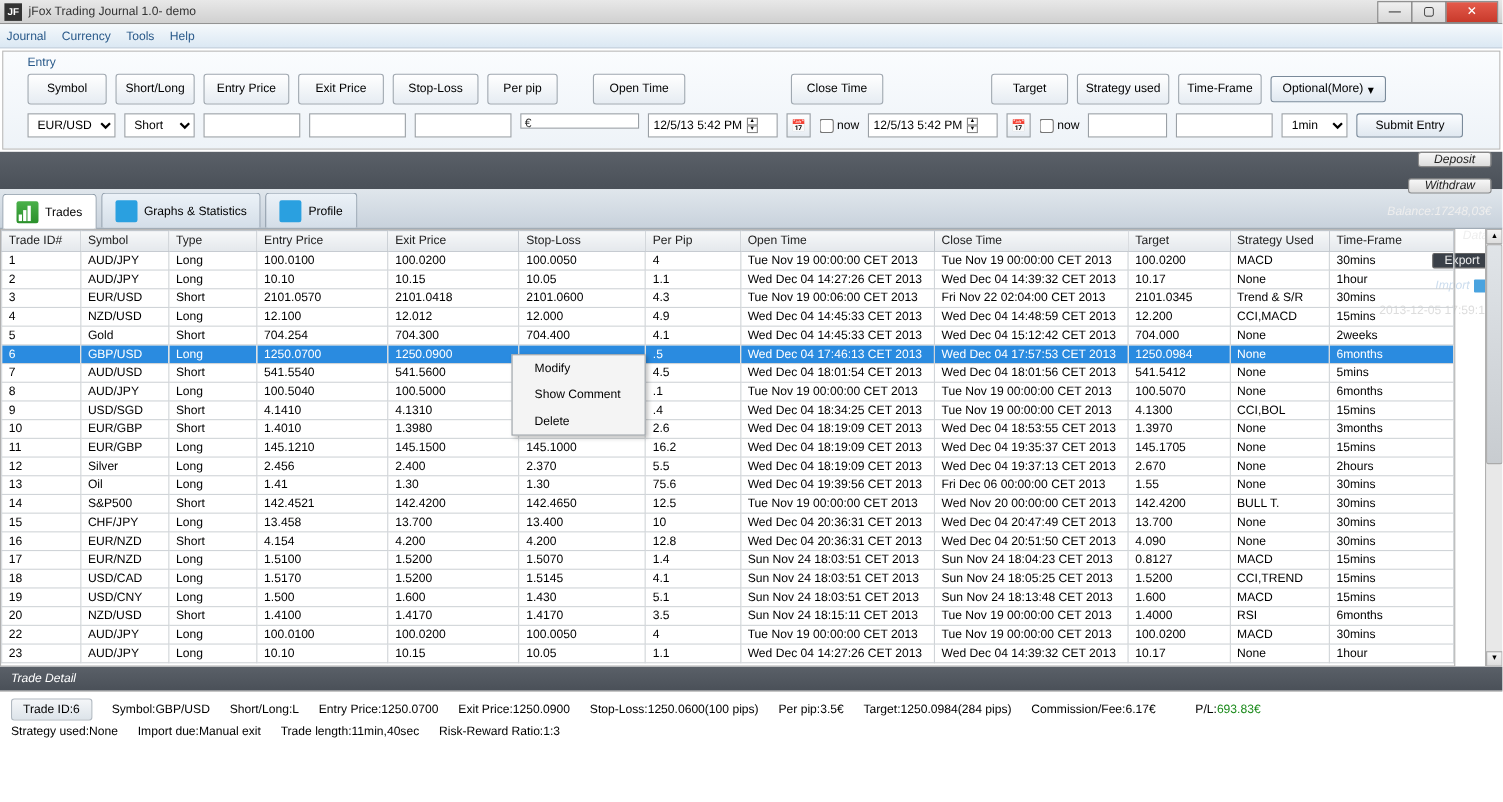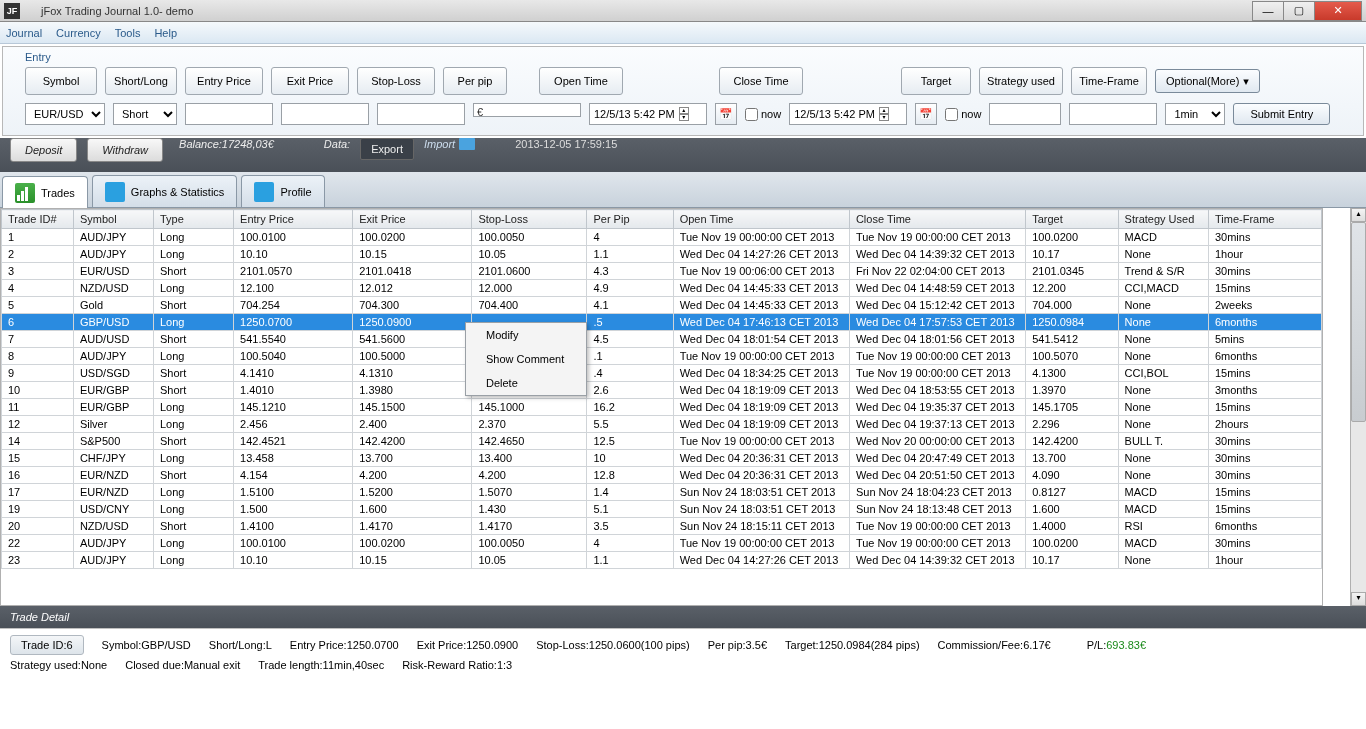--- a/index.html
+++ b/index.html
@@ -1,18 +1,18 @@
 <!DOCTYPE html>
 <html><head>
 <meta charset="utf-8">
 <style>
 * { box-sizing: border-box; margin: 0; padding: 0; font-family: "Segoe UI", Tahoma, sans-serif; font-size: 11px; }
 body { background: #fff; width: 1366px; height: 729px; overflow: hidden; position: relative; }
 
-.titlebar { height: 22px; background: linear-gradient(#e8e8e8, #d0d0d0); display: flex; align-items: center; padding: 0 4px; border-bottom: 1px solid #888; gap: 15px; }
+.titlebar { height: 22px; background: linear-gradient(#e8e8e8, #d0d0d0); display: flex; align-items: center; padding: 0 4px; border-bottom: 1px solid #888; }
 .titlebar .app-icon { width: 16px; height: 16px; background: #333; color: #fff; display: flex; align-items: center; justify-content: center; font-weight: bold; font-size: 9px; margin-right: 6px; }
 .titlebar .title { flex: 1; color: #333; }
 .titlebar .win-controls { display: flex; gap: 0; }
 .titlebar .win-btn { width: 32px; height: 20px; border: 1px solid #888; background: linear-gradient(#f0f0f0,#d8d8d8); display: flex; align-items: center; justify-content: center; margin-left: -1px; }
 .titlebar .win-close { width: 48px; background: linear-gradient(#e55b4c,#c83a2b); color: #fff; }
 
 .menubar { height: 22px; background: linear-gradient(#f5f9fc,#dbe8f3); display: flex; align-items: center; padding: 0 6px; gap: 14px; color: #2a5a8a; border-bottom: 1px solid #b8c8d8; }
 
 .entry-panel { border: 1px solid #b8b8b8; margin: 2px; padding: 4px 22px 10px; background: linear-gradient(#fafcfe,#eef3f8); }
 .entry-panel .legend { margin-bottom: 4px; color: #2a5a8a; }
@@ -26,21 +26,21 @@
 .euro-prefix input { padding-left: 14px; }
 .dt { display: flex; align-items: center; border: 1px solid #9aa0a6; background: #fff; padding: 0 4px; }
 .dt .spin { display: flex; flex-direction: column; margin-left: 4px; }
 .dt .spin span { width: 10px; height: 7px; border: 1px solid #888; font-size: 6px; line-height: 5px; text-align: center; }
 .cal-btn { width: 22px; height: 22px; border: 1px solid #9aa0a6; background: linear-gradient(#fff,#e6ecf2); display: flex; align-items: center; justify-content: center; }
 .chk { display: flex; align-items: center; gap: 3px; }
 .chk input { width: 13px; height: 13px; }
 .submit-btn { height: 24px; padding: 0 16px; border: 1px solid #7a8a9a; background: linear-gradient(#fbfdff,#e0e8f0); border-radius: 3px; }
 .opt-btn { height: 24px; padding: 0 10px; border: 1px solid #7a8a9a; background: linear-gradient(#fbfdff,#e0e8f0); border-radius: 3px; display: flex; align-items: center; gap: 4px; }
 
-.dark-bar { height: 34px; background: linear-gradient(#5a6068,#4a5058); display: flex; align-items: flex-start; padding: 0 10px; gap: 10px; color: #eee; font-style: italic; }
+.dark-bar { height: 34px; background: linear-gradient(#5a6068,#4a5058); display: flex; align-items: flex-end; padding: 0 10px; gap: 10px; color: #eee; font-style: italic; flex-direction: column; }
 .dark-bar .dbtn { height: 24px; padding: 0 14px; background: linear-gradient(#f8f8f8,#dcdcdc); border: 1px solid #888; border-radius: 3px; color: #222; font-style: italic; }
 .dark-bar .balance { margin-left: 6px; }
 .dark-bar .data-lbl { margin-left: 40px; }
 .dark-bar .export-btn { height: 22px; padding: 0 10px; background: #3a4048; border: 1px solid #666; color: #eee; border-radius: 2px; }
 .dark-bar .import-lnk { color: #cde; display: flex; align-items: center; gap: 4px; }
 .dark-bar .folder { width: 16px; height: 12px; background: #4aa3df; border-radius: 1px; display: inline-block; }
 .dark-bar .ts { margin-left: 30px; color: #ddd; font-style: normal; }
 
 .tabs-bar { height: 36px; background: linear-gradient(#e0e6ec,#c8d2dc); display: flex; align-items: flex-end; border-bottom: 1px solid #8a98a6; }
 .tab { height: 32px; margin: 0 2px; padding: 0 12px; border: 1px solid #8a98a6; border-bottom: none; background: linear-gradient(#ecf2f8,#d4dee8); display: flex; align-items: center; gap: 6px; border-radius: 4px 4px 0 0; }
@@ -360,23 +360,37 @@
           <tr>
             <td>12</td>
             <td>Silver</td>
             <td>Long</td>
             <td>2.456</td>
             <td>2.400</td>
             <td>2.370</td>
             <td>5.5</td>
             <td>Wed Dec 04 18:19:09 CET 2013</td>
             <td>Wed Dec 04 19:37:13 CET 2013</td>
-            <td>2.296</td>
+            <td>2.670</td>
             <td>None</td>
             <td>2hours</td>
+          </tr>
+          <tr>
+            <td>13</td>
+            <td>Oil</td>
+            <td>Long</td>
+            <td>1.41</td>
+            <td>1.30</td>
+            <td>1.30</td>
+            <td>75.6</td>
+            <td>Wed Dec 04 19:39:56 CET 2013</td>
+            <td>Fri Dec 06 00:00:00 CET 2013</td>
+            <td>1.55</td>
+            <td>None</td>
+            <td>30mins</td>
           </tr>
           <tr>
             <td>14</td>
             <td>S&amp;P500</td>
             <td>Short</td>
             <td>142.4521</td>
             <td>142.4200</td>
             <td>142.4650</td>
             <td>12.5</td>
             <td>Tue Nov 19 00:00:00 CET 2013</td>
@@ -421,20 +435,34 @@
             <td>1.5200</td>
             <td>1.5070</td>
             <td>1.4</td>
             <td>Sun Nov 24 18:03:51 CET 2013</td>
             <td>Sun Nov 24 18:04:23 CET 2013</td>
             <td>0.8127</td>
             <td>MACD</td>
             <td>15mins</td>
           </tr>
           <tr>
+            <td>18</td>
+            <td>USD/CAD</td>
+            <td>Long</td>
+            <td>1.5170</td>
+            <td>1.5200</td>
+            <td>1.5145</td>
+            <td>4.1</td>
+            <td>Sun Nov 24 18:03:51 CET 2013</td>
+            <td>Sun Nov 24 18:05:25 CET 2013</td>
+            <td>1.5200</td>
+            <td>CCI,TREND</td>
+            <td>15mins</td>
+          </tr>
+          <tr>
             <td>19</td>
             <td>USD/CNY</td>
             <td>Long</td>
             <td>1.500</td>
             <td>1.600</td>
             <td>1.430</td>
             <td>5.1</td>
             <td>Sun Nov 24 18:03:51 CET 2013</td>
             <td>Sun Nov 24 18:13:48 CET 2013</td>
             <td>1.600</td>
@@ -502,15 +530,15 @@
 </div>
 
 <div class="detail-hdr">Trade Detail</div>
 <div class="detail-body">
   <div class="detail-row">
     <span class="badge">Trade ID:6</span>
     <span id="detail-line1"><span style="margin-right: 18px;">Symbol:GBP/USD</span><span style="margin-right: 18px;">Short/Long:L</span><span style="margin-right: 18px;">Entry Price:1250.0700</span><span style="margin-right: 18px;">Exit Price:1250.0900</span><span style="margin-right: 18px;">Stop-Loss:1250.0600(100 pips)</span><span style="margin-right: 18px;">Per pip:3.5€</span><span style="margin-right: 18px;">Target:1250.0984(284 pips)</span><span style="margin-right: 18px;">Commission/Fee:6.17€</span></span>
     <span><span>P/L:</span><span class="pl-green">693.83€</span></span>
   </div>
   <div class="detail-row">
-    <span id="detail-line2"><span style="margin-right: 18px;">Strategy used:None</span><span style="margin-right: 18px;">Closed due:Manual exit</span><span style="margin-right: 18px;">Trade length:11min,40sec</span><span style="margin-right: 18px;">Risk-Reward Ratio:1:3</span></span>
+    <span id="detail-line2"><span style="margin-right: 18px;">Strategy used:None</span><span style="margin-right: 18px;">Import due:Manual exit</span><span style="margin-right: 18px;">Trade length:11min,40sec</span><span style="margin-right: 18px;">Risk-Reward Ratio:1:3</span></span>
   </div>
 </div>
 
 </body></html>

